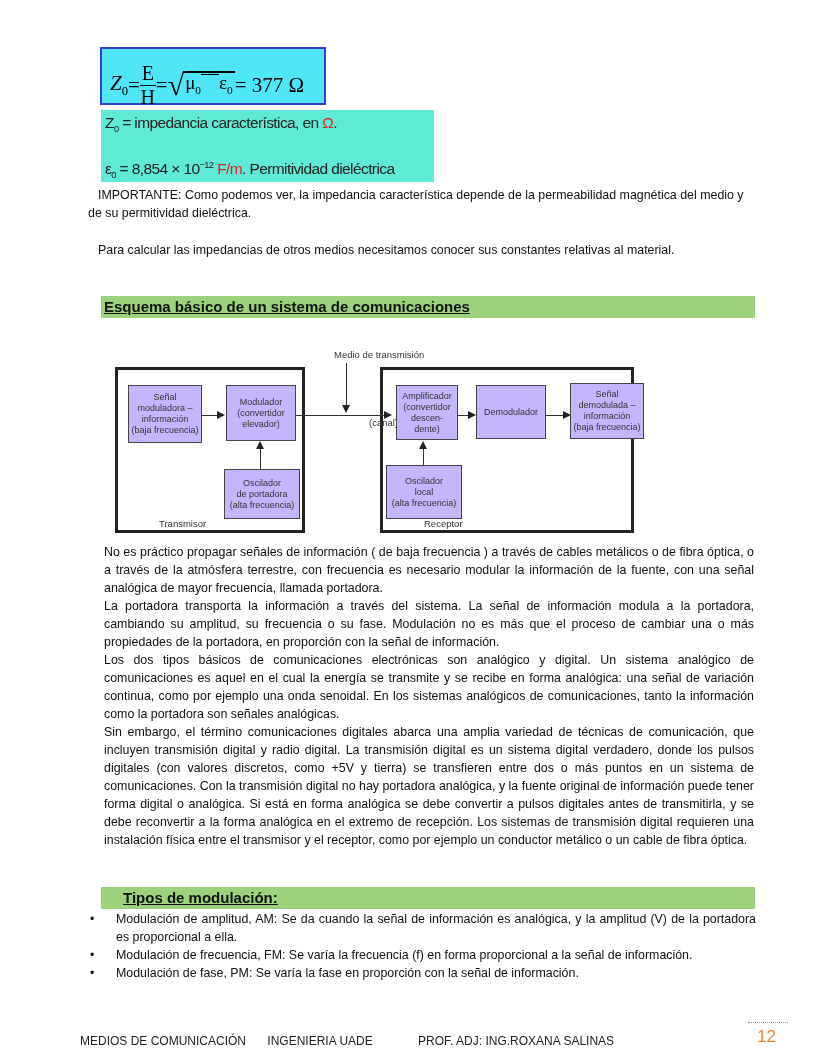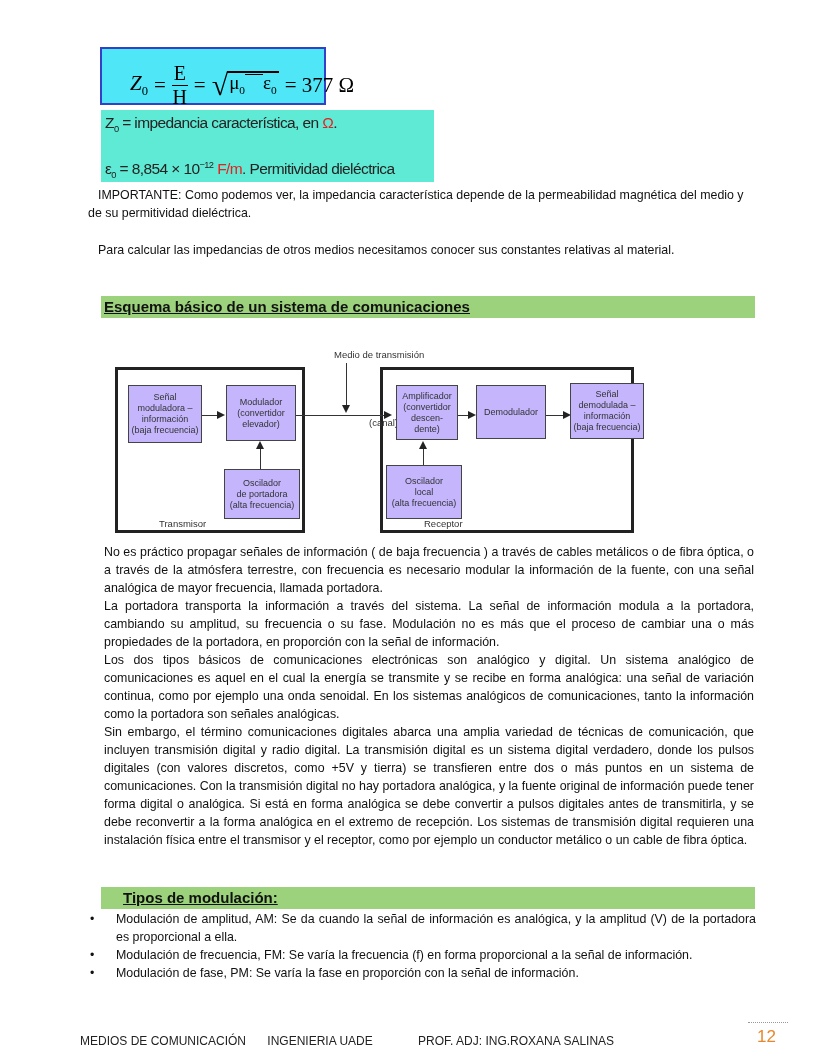--- a/index.html
+++ b/index.html
@@ -4,21 +4,21 @@
 <style>
   html, body { margin: 0; padding: 0; background: #ffffff; }
   body { width: 816px; height: 1056px; position: relative; overflow: hidden;
          font-family: "Liberation Sans", "DejaVu Sans", sans-serif; color: #000; }
   .abs { position: absolute; }
 
   
   .formula-box { left: 100px; top: 47px; width: 226px; height: 58px; background: #4fe6f7;
                  border: 2px solid #3340c8; box-sizing: border-box;
                  font-family: "Liberation Serif", "DejaVu Serif", serif; font-size: 21px; }
-  .formula-inner { position: absolute; left: 28px; top: 0; height: 72px; display: flex; align-items: center; gap: 6px; white-space: nowrap; }
+  .formula-inner { position: absolute; left: 8px; top: 0; height: 72px; display: flex; align-items: center; white-space: nowrap; }
   .frac { display: inline-flex; flex-direction: column; align-items: center; line-height: 21px; font-size: 20px; }
   .frac .bar { width: 16px; border-top: 1px solid #000; margin: 1px 0; }
   .sqrt { display: inline-flex; align-items: center; }
   .sqrt .rad { font-size: 30px; line-height: 30px; margin-right: -1px; }
   .sqrt .under { display: inline-flex; flex-direction: row; align-items: flex-start; border-top: 2px solid #000000; padding: 0 2px; line-height: 20px; font-size: 19px; }
   .sqrt .under .bar { width: 18px; border-top: 1px solid #000; margin: 1px 0; }
   sub, sup { font-size: 60%; }
 
   .defs-box { left: 101px; top: 110px; width: 333px; height: 72px; background: #5eead4; }
   .defs-box .line { position: absolute; left: 4px; font-size: 15.5px; letter-spacing: -0.6px; white-space: nowrap; color: #222; }

